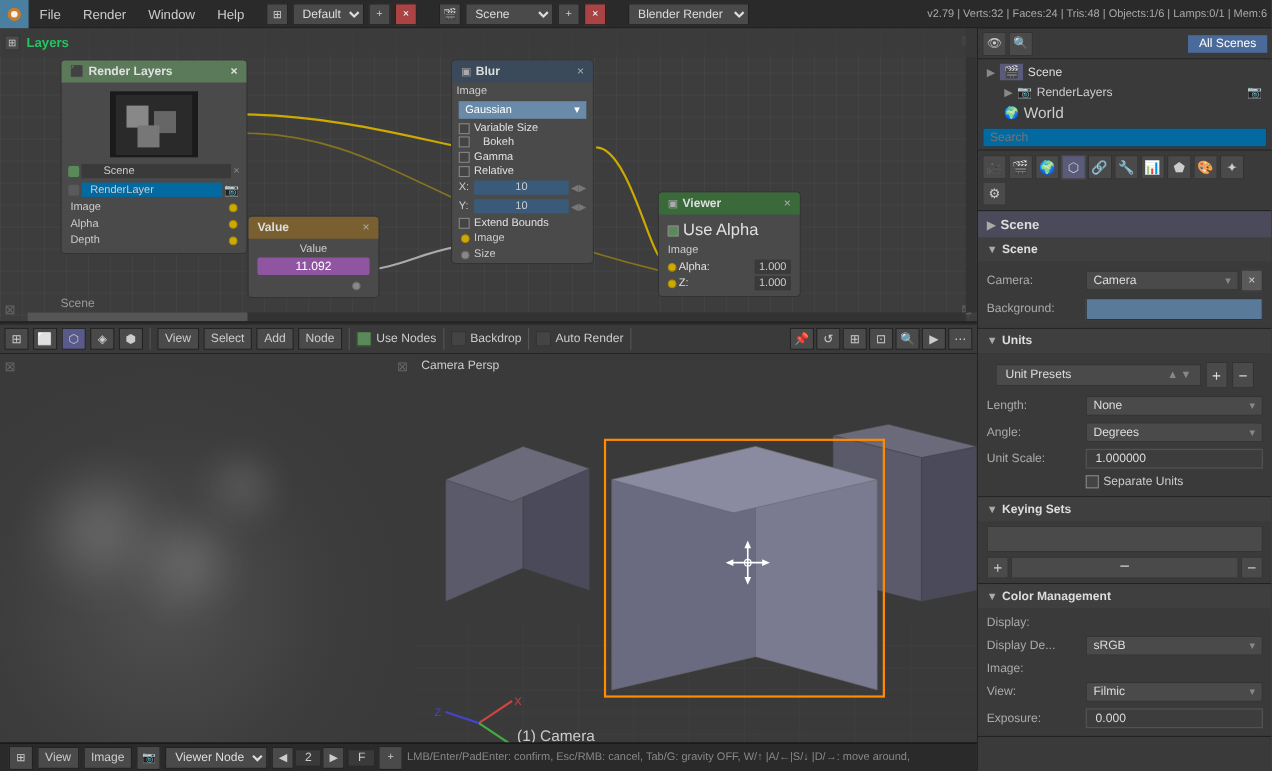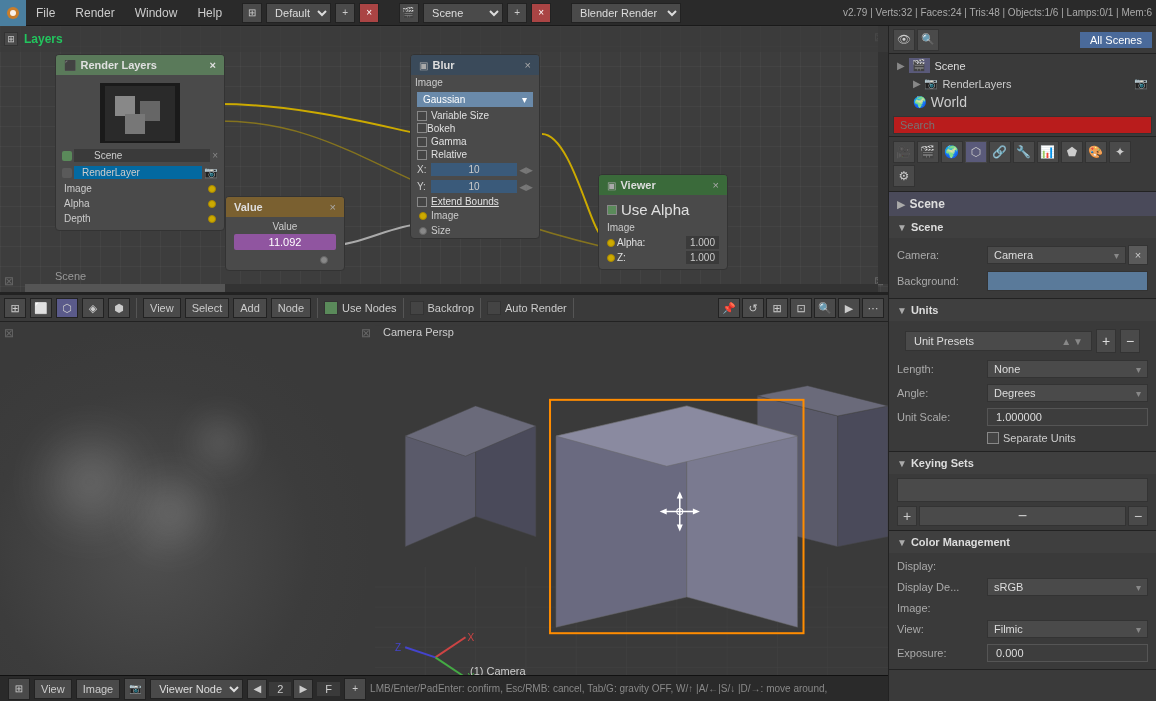--- a/index.html
+++ b/index.html
@@ -408,21 +408,21 @@
         <div style="padding:2px 6px;">
           <div style="background:#6a8aaa;color:white;padding:2px 6px;font-size:10px;display:flex;align-items:center;justify-content:space-between;">
             <span>Gaussian</span>
             <span>▾</span>
           </div>
         </div>
         <div style="padding:1px 6px;display:flex;align-items:center;gap:4px;font-size:10px;">
           <div class="checkbox"></div>
           <span>Variable Size</span>
         </div>
-        <div style="padding:1px 6px;display:flex;gap:0;font-size:10px;">
+        <div style="padding:1px 6px;display:flex;gap:12px;font-size:10px;">
           <div class="checkbox"></div>
           <span>Bokeh</span>
         </div>
         <div style="padding:1px 6px;display:flex;align-items:center;gap:4px;font-size:10px;">
           <div class="checkbox"></div>
           <span>Gamma</span>
         </div>
         <div style="padding:1px 6px;display:flex;align-items:center;gap:4px;font-size:10px;">
           <div class="checkbox"></div>
           <span>Relative</span>
@@ -431,21 +431,21 @@
         <div style="padding:2px 6px;display:flex;align-items:center;gap:2px;font-size:10px;">
           <span style="color:#ccc;width:12px;">X:</span>
           <div style="background:#3a5a7a;color:#ccc;padding:1px 4px;font-size:10px;flex:1;text-align:center;">10</div>
           <span style="font-size:9px;color:#777;">◀▶</span>
         </div>
         <div style="padding:2px 6px;display:flex;align-items:center;gap:2px;font-size:10px;">
           <span style="color:#ccc;width:12px;">Y:</span>
           <div style="background:#3a5a7a;color:#ccc;padding:1px 4px;font-size:10px;flex:1;text-align:center;">10</div>
           <span style="font-size:9px;color:#777;">◀▶</span>
         </div>
-        <div style="padding:1px 6px;display:flex;align-items:center;gap:4px;font-size:10px;text-decoration:underline;">
+        <div style="padding:1px 6px;display:flex;align-items:center;gap:4px;font-size:10px;">
           <div class="checkbox"></div>
           <span>Extend Bounds</span>
         </div>
 
         <div class="node-row">
           <span class="socket yellow"></span>
           <span>Image</span>
         </div>
         <div class="node-row">
           <span class="socket gray"></span>
@@ -624,21 +624,21 @@
           <polygon points="323,185 316,182 316,188" fill="white"></polygon>
 
           <line x1="60" y1="330" x2="90" y2="310" stroke="#cc4444" stroke-width="2"></line>
           <line x1="60" y1="330" x2="90" y2="350" stroke="#44aa44" stroke-width="2"></line>
           <line x1="60" y1="330" x2="30" y2="320" stroke="#4444cc" stroke-width="2"></line>
           <text x="92" y="314" fill="#cc4444" font-size="10">X</text>
           <text x="92" y="354" fill="#44aa44" font-size="10">Y</text>
           <text x="20" y="324" fill="#4444cc" font-size="10">Z</text>
         </svg>
 
-        <div style="position:absolute;bottom:24px;left:95px;font-size:11px;color:#ccc;">(1) Camera</div>
+        <div style="position:absolute;bottom:24px;left:95px;font-size:14px;color:#ccc;">(1) Camera</div>
       </div>
 
     </div>
 
     <div style="position:absolute;bottom:0;left:0;width:888px;height:26px;background:#2a2a2a;display:flex;align-items:center;padding:0 8px;gap:4px;border-top:1px solid #111;z-index:20;">
       <div style="width:22px;height:22px;background:#4a4a4a;border:1px solid #222;display:flex;align-items:center;justify-content:center;font-size:10px;color:#ccc;">⊞</div>
       <button class="toolbar-btn">View</button>
       <button class="toolbar-btn">Image</button>
       <div style="width:22px;height:22px;background:#4a4a4a;border:1px solid #222;display:flex;align-items:center;justify-content:center;font-size:10px;color:#ccc;">📷</div>
       <select style="background:#4a4a4a;border:1px solid #222;color:#ddd;padding:2px 4px;font-size:11px;height:20px;">
@@ -676,21 +676,21 @@
         <span style="font-size:11px;color:#ccc;">RenderLayers</span>
         <span style="margin-left:auto;font-size:11px;color:#aaa;">📷</span>
       </div>
       <div style="display:flex;align-items:center;padding:2px 8px 2px 24px;gap:4px;">
         <span style="font-size:11px;color:#aaa;">🌍</span>
         <span style="font-size:14px;color:#ccc;">World</span>
       </div>
     </div>
 
     <div style="padding:2px 4px;background:#3a3a3a;border-bottom:1px solid #222;">
-      <input type="text" style="width: 100%; background: #b91c1c; border: 1px solid rgb(51, 51, 51); color: rgb(204, 204, 204); padding: 2px 6px; font-size: 11px;" placeholder="Search">
+      <input type="text" style="width: 100%; background: #0369a1; border: 1px solid rgb(51, 51, 51); color: rgb(204, 204, 204); padding: 2px 6px; font-size: 11px;" placeholder="Search">
     </div>
 
     <div style="display:flex;align-items:center;gap:2px;padding:4px;background:#3a3a3a;border-bottom:1px solid #222;flex-wrap:wrap;">
       <div style="width:22px;height:22px;background:#4a4a4a;border:1px solid #333;display:flex;align-items:center;justify-content:center;font-size:12px;color:#ccc;">🎥</div>
       <div style="width:22px;height:22px;background:#4a4a4a;border:1px solid #333;display:flex;align-items:center;justify-content:center;font-size:12px;color:#ccc;">🎬</div>
       <div style="width:22px;height:22px;background:#4a4a4a;border:1px solid #333;display:flex;align-items:center;justify-content:center;font-size:12px;color:#ccc;">🌍</div>
       <div style="width:22px;height:22px;background:#5a5a7a;border:1px solid #444;display:flex;align-items:center;justify-content:center;font-size:12px;color:#ccc;">⬡</div>
       <div style="width:22px;height:22px;background:#4a4a4a;border:1px solid #333;display:flex;align-items:center;justify-content:center;font-size:12px;color:#ccc;">🔗</div>
       <div style="width:22px;height:22px;background:#4a4a4a;border:1px solid #333;display:flex;align-items:center;justify-content:center;font-size:12px;color:#ccc;">🔧</div>
       <div style="width:22px;height:22px;background:#4a4a4a;border:1px solid #333;display:flex;align-items:center;justify-content:center;font-size:12px;color:#ccc;">📊</div>

